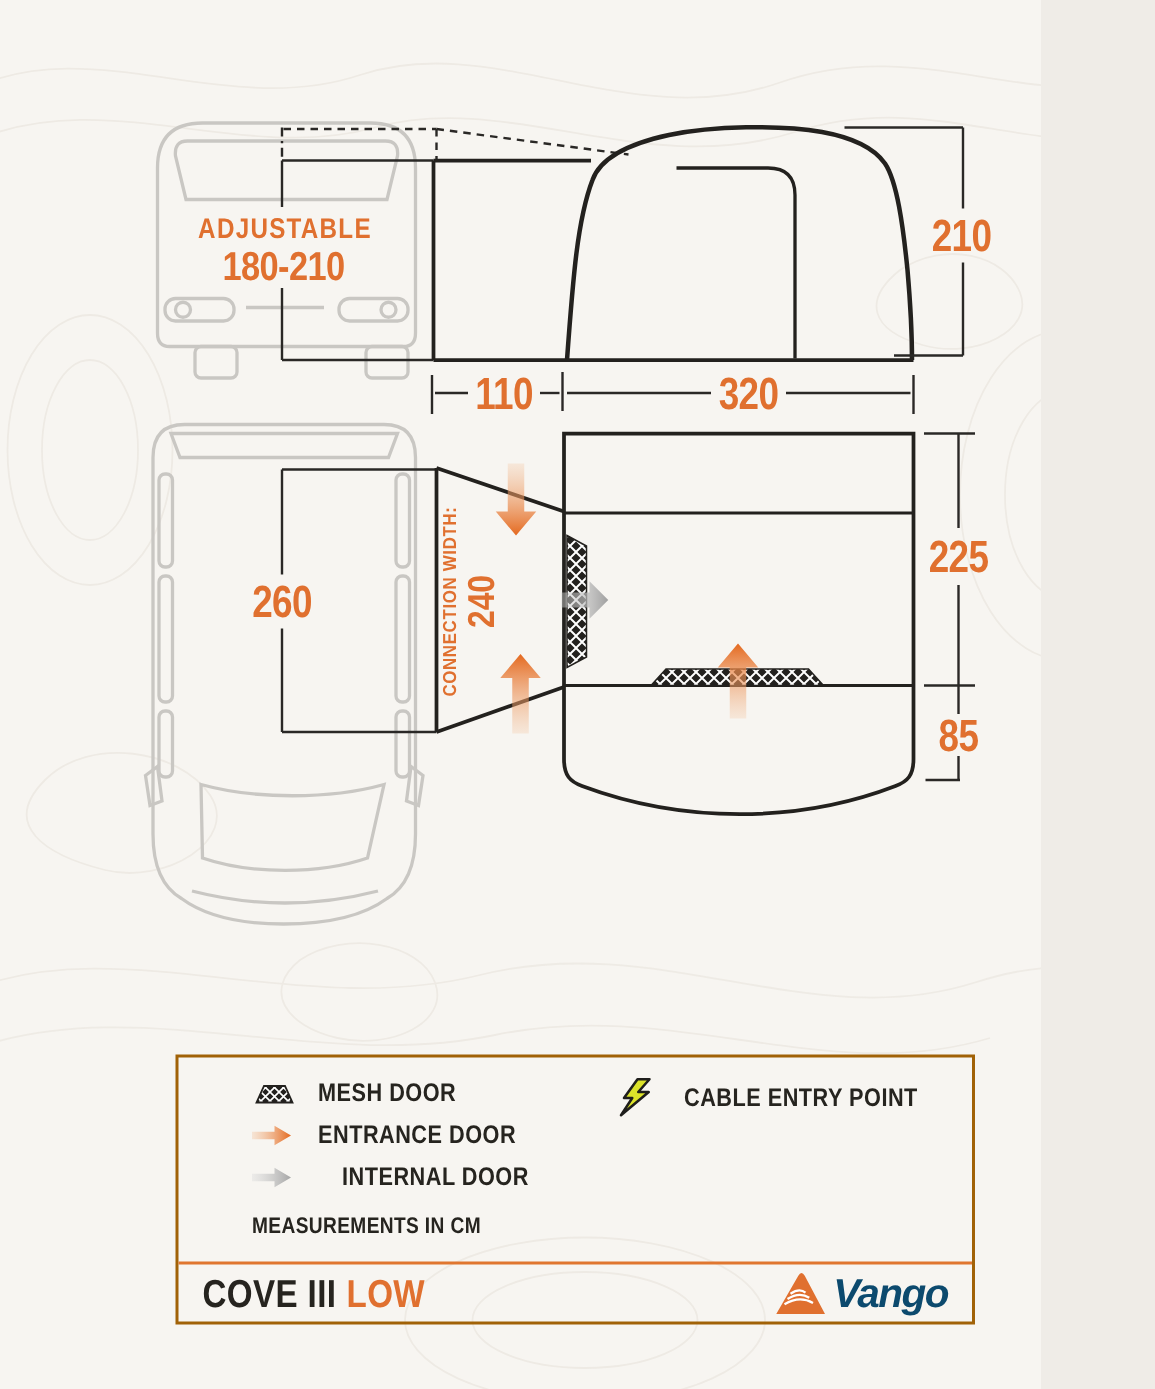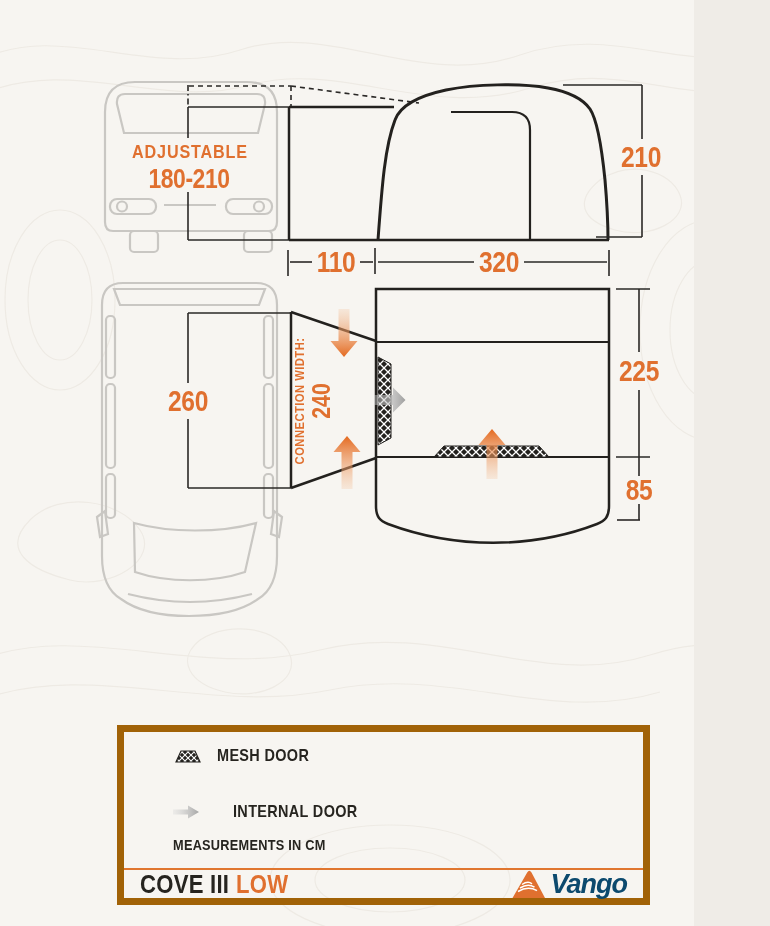--- a/index.html
+++ b/index.html
@@ -13,21 +13,21 @@
   
   text{font-family:"Liberation Sans",sans-serif;}
   .dim-num{font-weight:800;font-size:30px;fill:#E0702F;text-anchor:middle;dominant-baseline:central;letter-spacing:-.5px;}
   .dim-num-sm{font-weight:800;font-size:27px;fill:#E0702F;text-anchor:middle;dominant-baseline:central;letter-spacing:-.5px;}
   .adj-label{font-weight:600;font-size:19px;fill:#E0702F;text-anchor:middle;dominant-baseline:central;letter-spacing:1px;}
   .conn-label{font-weight:700;font-size:12.5px;fill:#E0702F;text-anchor:middle;dominant-baseline:central;letter-spacing:.5px;}
   .conn-num{font-weight:800;font-size:25px;fill:#E0702F;text-anchor:middle;dominant-baseline:central;}
 
   
   .legend-box{position:absolute;left:117px;top:703px;width:533px;height:180px;
-              border:7px solid #a16207;z-index:2;box-sizing:border-box;margin-top:22px;}
+              border:2px solid #a16207;z-index:2;box-sizing:border-box;}
   .legend-divider{position:absolute;left:0;right:0;top:136px;height:2px;background:#E0762F;}
   .lg-row{position:absolute;display:flex;align-items:center;}
   .lg-icon{width:44px;display:flex;align-items:center;}
   .lg-label{font-weight:800;font-size:17px;color:#26241F;letter-spacing:.4px;
             transform:scaleX(.85);transform-origin:left center;white-space:nowrap;}
   .lg-note{position:absolute;left:49px;top:104px;font-weight:600;font-size:15px;color:#26241F;
            letter-spacing:.3px;transform:scaleX(.85);transform-origin:left center;white-space:nowrap;}
   .footer-bar{position:absolute;left:0;right:0;top:138px;bottom:0;display:flex;
               align-items:center;justify-content:space-between;padding:0 16px;}
   .title-main{font-weight:800;font-size:26px;color:#26241F;letter-spacing:.3px;
@@ -199,38 +199,60 @@
               <rect width="6" height="6" fill="#23211E"></rect>
               <path d="M0,0 L6,6 M6,0 L0,6" stroke="#FFFFFF" stroke-width="1.1"></path>
             </pattern>
           </defs>
           <polygon points="3,13 8,2 22,2 27,13" fill="url(#mesh2)" stroke="#23211E" stroke-width="1.2"></polygon>
         </svg>
       </span>
       <span class="lg-label">MESH DOOR</span>
     </div>
 
+    <div class="lg-row" style="left:49px;top:42px;">
+      <span class="lg-icon">
+        <svg width="27" height="14" viewBox="0 0 27 14">
+          <defs>
+            <linearGradient id="lgO" x1="0" y1="0" x2="1" y2="0">
+              <stop offset="0" stop-color="#F3BD93" stop-opacity="0.3"></stop>
+              <stop offset="1" stop-color="#E4691F"></stop>
+            </linearGradient>
+          </defs>
+          <polygon points="0,4.5 15,4.5 15,0.5 26,7 15,13.5 15,9.5 0,9.5" fill="url(#lgO)"></polygon>
+        </svg>
+      </span>
+      <span class="lg-label">ENTRANCE DOOR</span>
+    </div>
 
     <div class="lg-row" style="left:49px;top:70px;gap:16px;">
       <span class="lg-icon">
         <svg width="27" height="14" viewBox="0 0 27 14">
           <defs>
             <linearGradient id="lgG" x1="0" y1="0" x2="1" y2="0">
               <stop offset="0" stop-color="#DCDCDC" stop-opacity="0.4"></stop>
               <stop offset="1" stop-color="#A5A5A5"></stop>
             </linearGradient>
           </defs>
           <polygon points="0,4.5 15,4.5 15,0.5 26,7 15,13.5 15,9.5 0,9.5" fill="url(#lgG)"></polygon>
         </svg>
       </span>
       <span class="lg-label">INTERNAL DOOR</span>
     </div>
 
     <div class="lg-note">MEASUREMENTS IN CM</div>
 
+    <div class="lg-row" style="left:293px;top:13px;">
+      <span class="lg-icon">
+        <svg width="23" height="27" viewBox="0 0 23 27">
+          <polygon points="13,1.5 4,14 9.5,14 2,25.5 20.5,10 13.5,10 21,1.5" fill="#DCE32A" stroke="#1F1E1C" stroke-width="1.7" stroke-linejoin="round"></polygon>
+        </svg>
+      </span>
+      <span class="lg-label">CABLE ENTRY POINT</span>
+    </div>
 
     <div class="legend-divider"></div>
 
     <div class="footer-bar">
       <div class="title-main">
         <span>COVE III</span><span class="title-variant">LOW</span>
       </div>
       <div class="brand">
         <svg width="37" height="34" viewBox="0 0 37 34">
           <path d="M2.5,31 L35,31 L21.5,5.5 Q19.3,1.8 17.2,5.5 Z" fill="#E0702F"></path>

